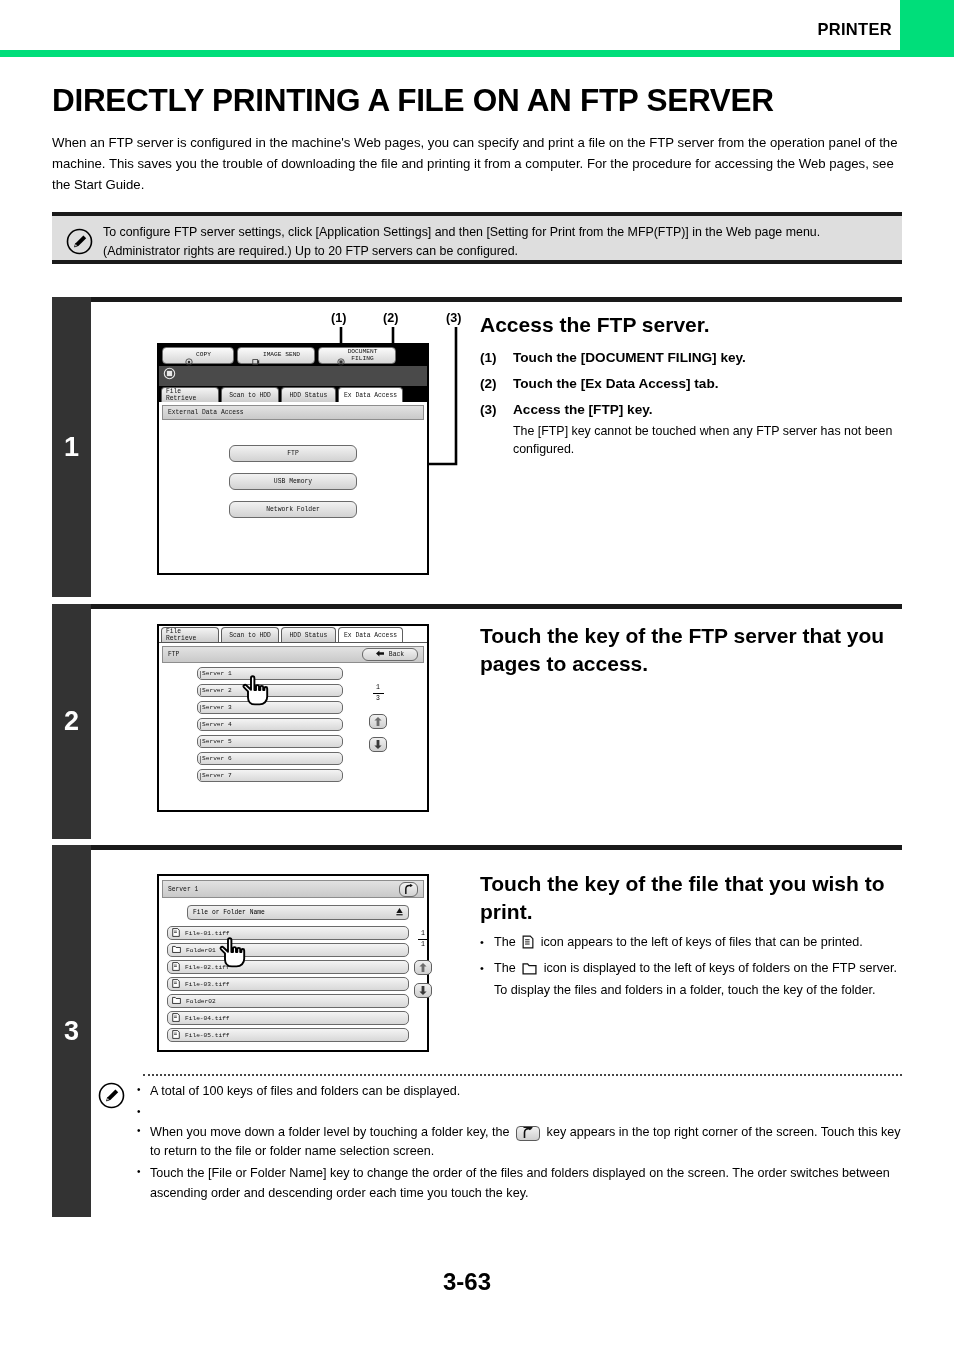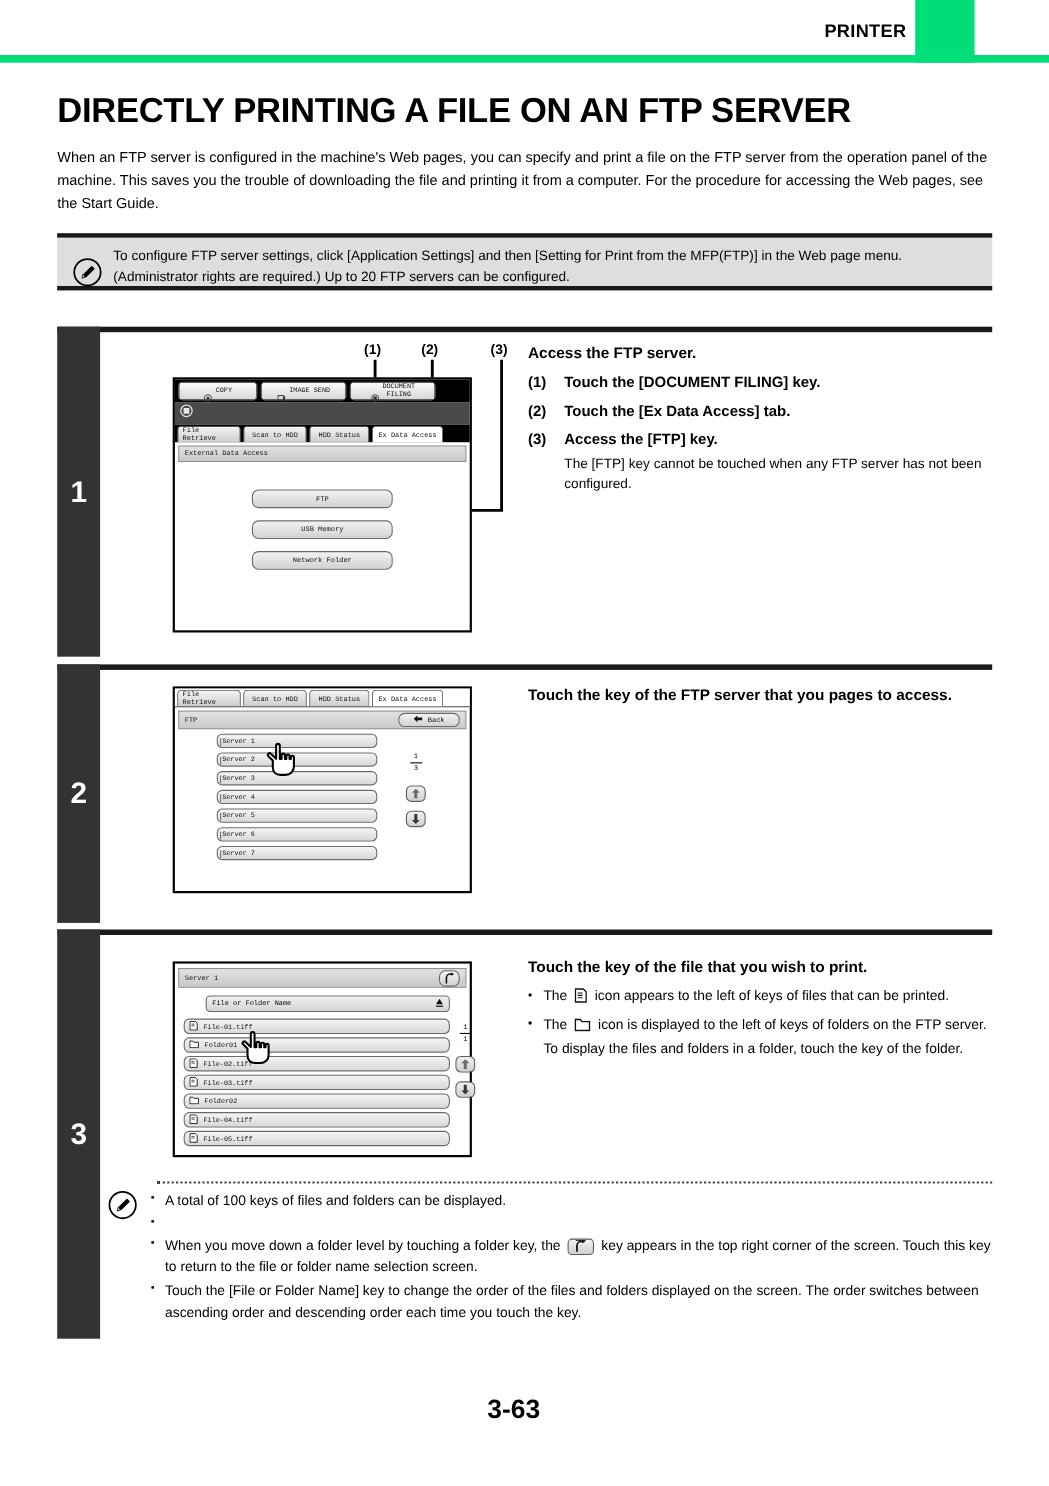--- a/index.html
+++ b/index.html
@@ -6,21 +6,21 @@
   html, body {
     width: 954px; height: 1351px;
     background: #fff;
     font-family: "Liberation Sans", sans-serif;
     color: #000;
     overflow: hidden;
   }
   .page { position: relative; width: 954px; height: 1351px; }
 
   
-  .hdr { position: absolute; left: 0; top: 0; width: 886px; height: 57px; }
+  .hdr { position: absolute; left: 0; top: 0; width: 954px; height: 57px; }
   .hdr-green-block {
     position: absolute; right: 0; top: 0; width: 54px; height: 57px;
     background: #00de7a;
   }
   .hdr-green-rule {
     position: absolute; left: 0; top: 50px; width: 954px; height: 7px;
     background: #00de7a;
   }
   .hdr-title {
     position: absolute; right: 62px; top: 20px;
@@ -41,21 +41,21 @@
 
   
   .infobox {
     position: absolute; left: 52px; top: 212px; width: 850px; height: 52px;
     background: #dedede;
     border-top: 4px solid #1a1a1a;
     border-bottom: 4px solid #1a1a1a;
   }
   .note-icon { position: relative; width: 27px; height: 27px; flex: 0 0 27px; }
   .note-icon svg { display: block; }
-  .infobox-inner { display: flex; align-items: flex-end; padding: 6px 10px 0 14px; gap: 10px; }
+  .infobox-inner { display: flex; align-items: center; padding: 6px 10px 0 14px; gap: 10px; }
   .infobox-text { font-size: 12.4px; line-height: 1.52; padding-top: 1px; }
 
   
   .step { position: absolute; left: 52px; width: 850px; }
   .step-rule { position: absolute; left: 0; top: 0; width: 850px; height: 5px; background: #1a1a1a; }
   .step-bar {
     position: absolute; left: 0; top: 0; width: 39px;
     background: #333333;
     color: #fff;
     font-size: 27px; font-weight: bold;
@@ -64,21 +64,21 @@
   .step-body { position: absolute; left: 39px; top: 0; }
 
   #step1 { top: 297px; height: 300px; }
   #step1 .step-bar { height: 300px; }
   #step2 { top: 604px; height: 235px; }
   #step2 .step-bar { height: 235px; }
   #step3 { top: 845px; height: 372px; }
   #step3 .step-bar { height: 372px; }
 
   .step-head {
-    font-size: 14px; font-weight: bold; line-height: 1.32;
+    font-size: 21px; font-weight: bold; line-height: 1.32;
   }
 
   
   .substep { display: flex; gap: 9px; font-size: 13.6px; font-weight: bold; margin-top: 11px; }
   .substep-n { flex: 0 0 24px; }
   .substep-note { font-size: 12.4px; font-weight: normal; line-height: 1.5; margin: 5px 0 0 33px; }
 
   
   .blist { margin-top: 8px; }
   .bli { display: flex; gap: 7px; font-size: 12.6px; line-height: 1.52; margin-top: 3px; }

